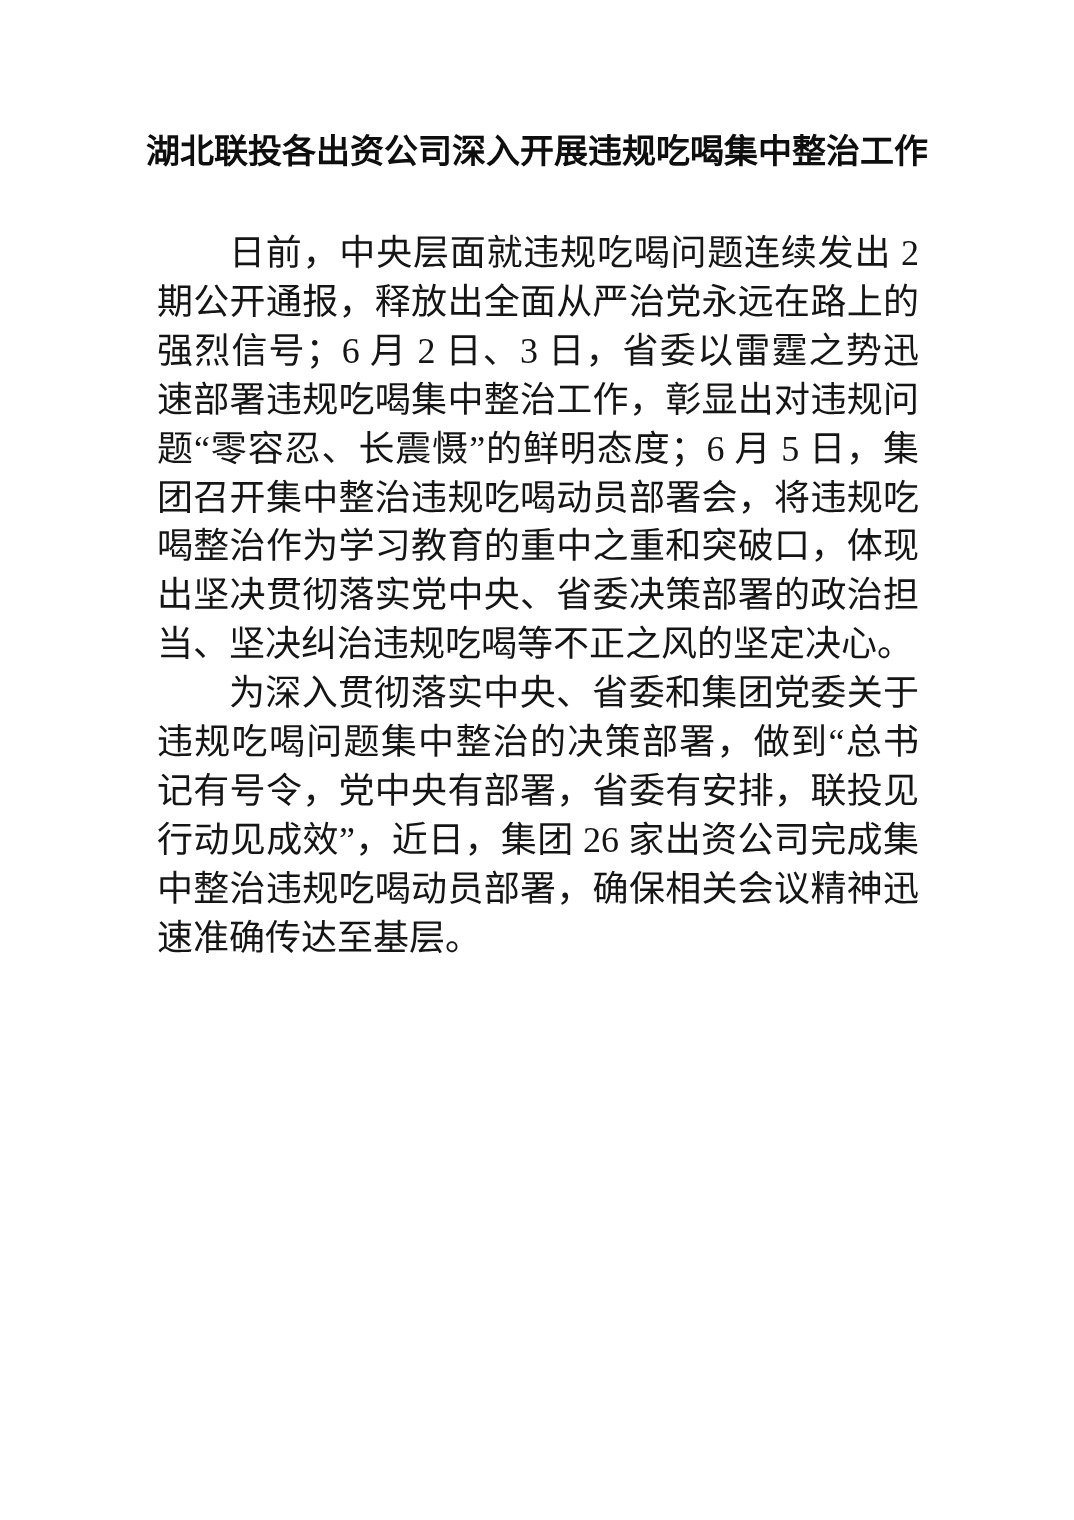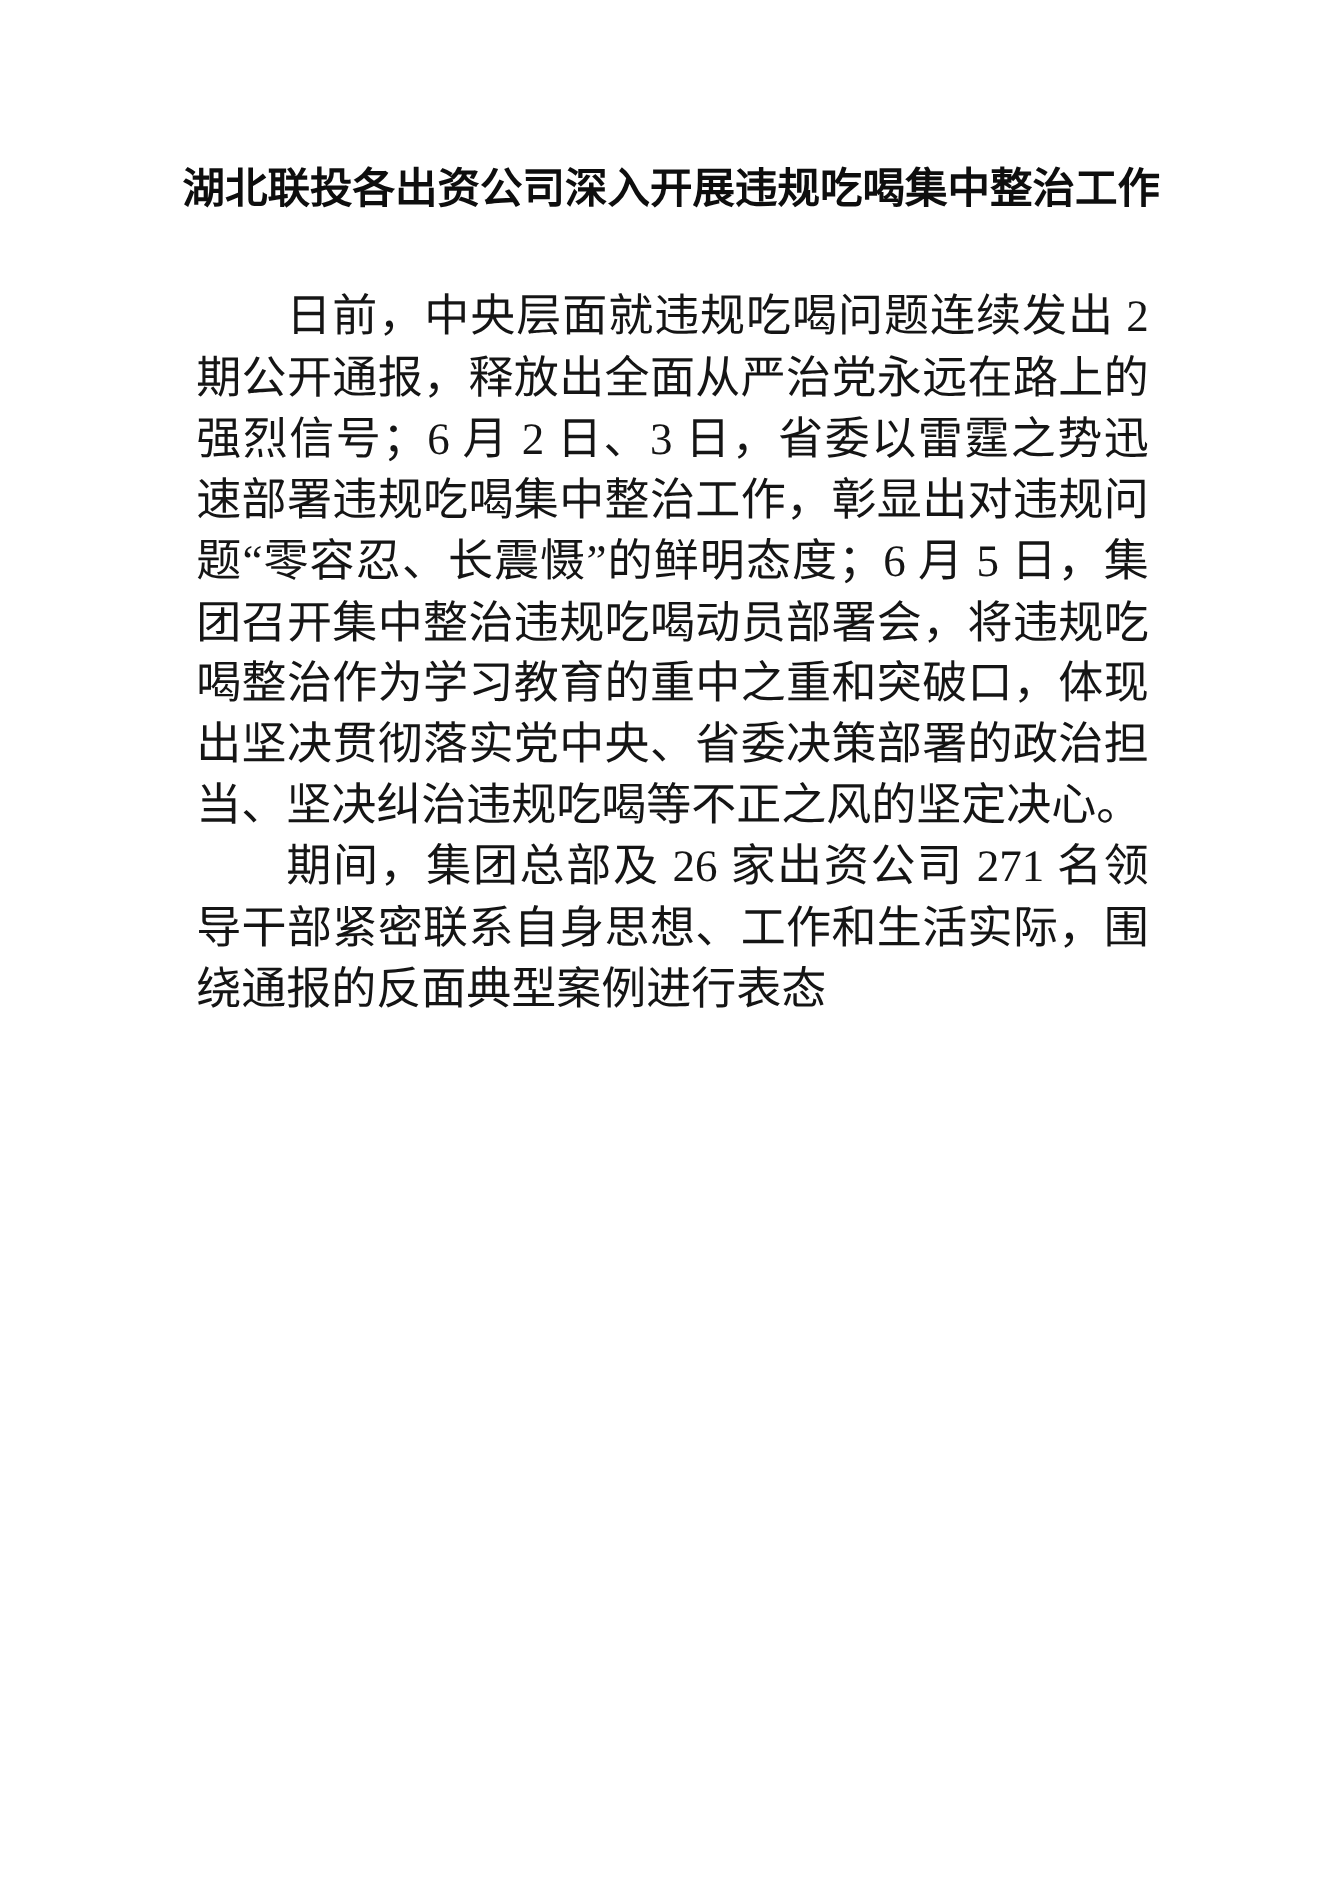--- a/index.html
+++ b/index.html
@@ -59,17 +59,17 @@
 </style>
 </head>
 <body>
 
 <div class="page">
 
   <h1 class="doc-title">湖北联投各出资公司深入开展违规吃喝集中整治工作</h1>
 
   <div class="doc-body">
       <p class="para">日前，中央层面就违规吃喝问题连续发出 2 期公开通报，释放出全面从严治党永远在路上的强烈信号；6 月 2 日、3 日，省委以雷霆之势迅速部署违规吃喝集中整治工作，彰显出对违规问题“零容忍、长震慑”的鲜明态度；6 月 5 日，集团召开集中整治违规吃喝动员部署会，将违规吃喝整治作为学习教育的重中之重和突破口，体现出坚决贯彻落实党中央、省委决策部署的政治担当、坚决纠治违规吃喝等不正之风的坚定决心。</p>
-      <p class="para">期间，集团总部及 26 家出资公司 271 名领导干部紧密联系自身思想、工作和生活实际，围绕通报的反面典型案例进行表态</p>
+      <p class="para">为深入贯彻落实中央、省委和集团党委关于违规吃喝问题集中整治的决策部署，做到“总书记有号令，党中央有部署，省委有安排，联投见行动见成效”，近日，集团 26 家出资公司完成集中整治违规吃喝动员部署，确保相关会议精神迅速准确传达至基层。</p>
     </div>
 
 
 </div>
 
 </body></html>

